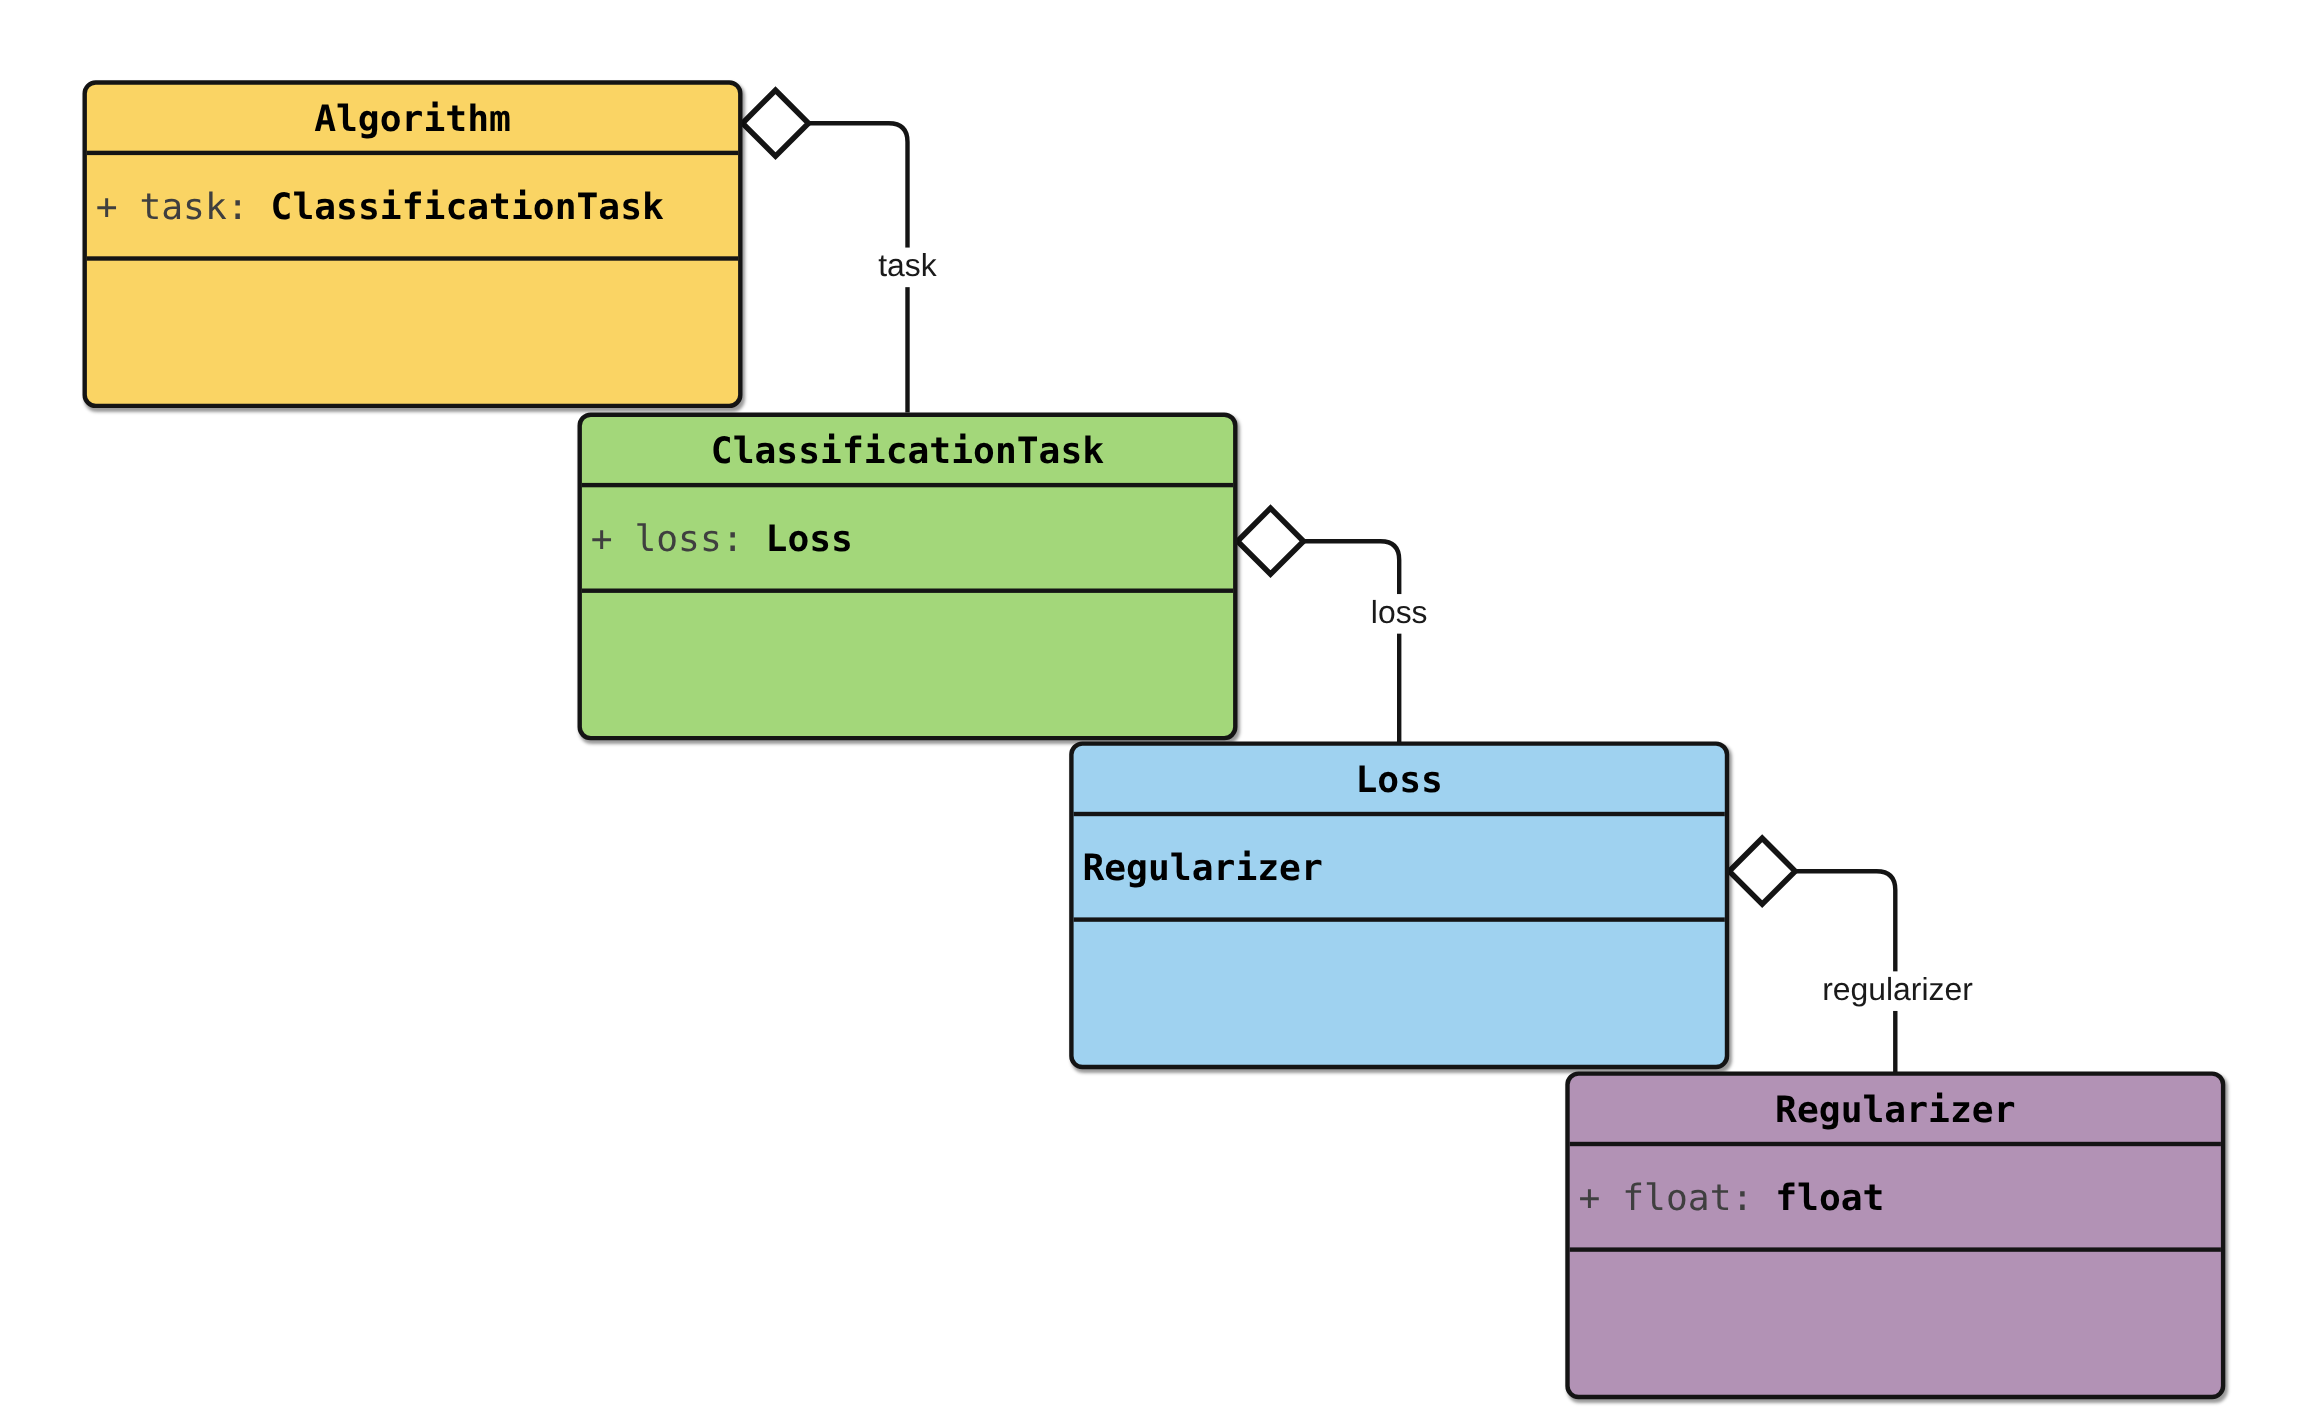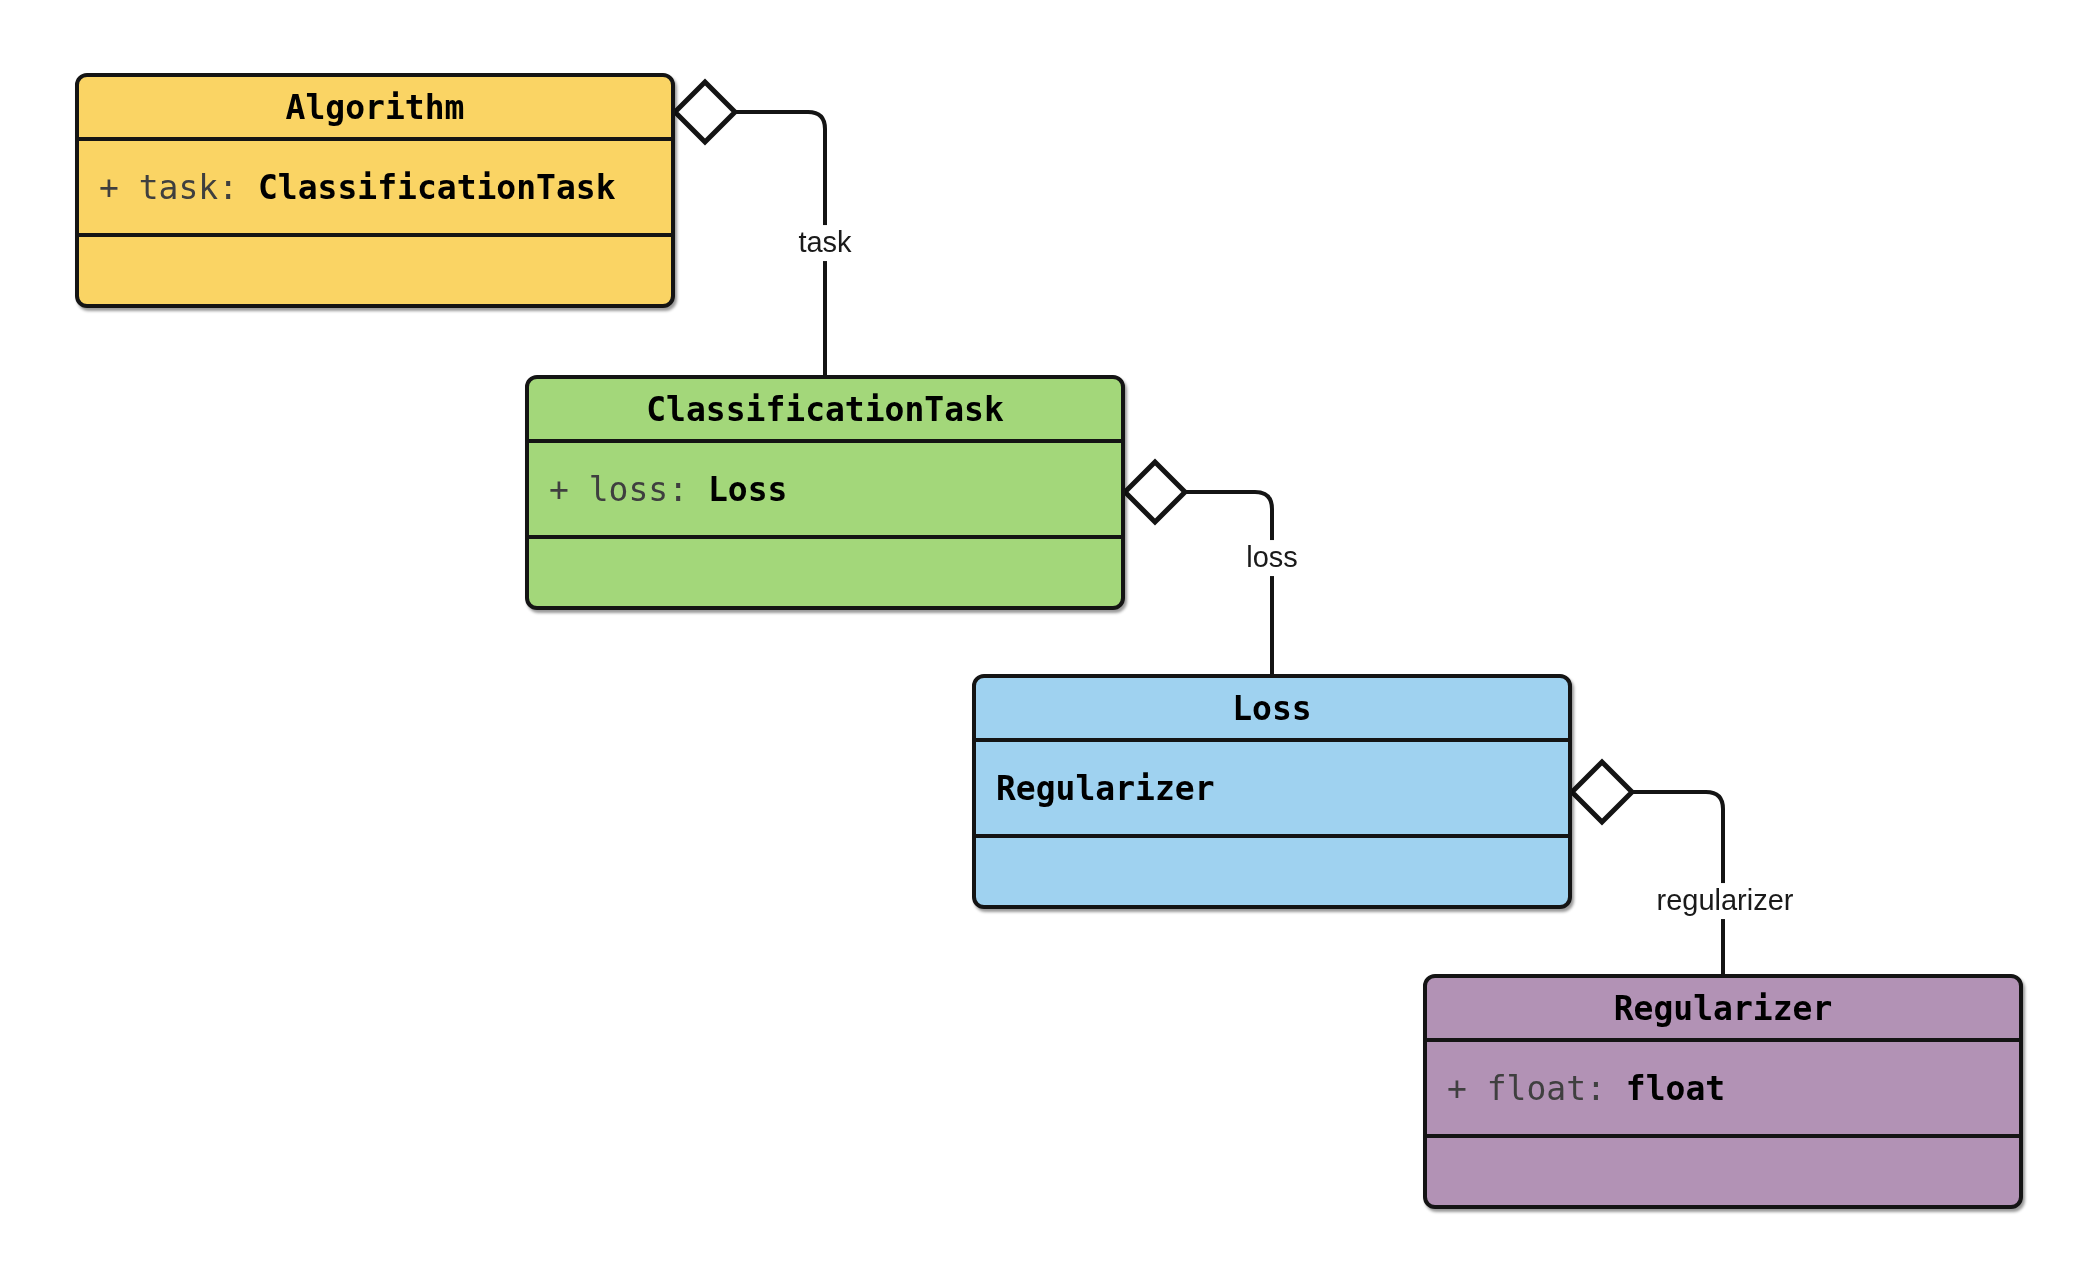--- a/index.html
+++ b/index.html
@@ -15,21 +15,21 @@
     position: absolute;
     left: 0; top: 0;
     width: 2100px; height: 1286px;
   }
   .edge-path { fill: none; stroke: #141414; stroke-width: 4; }
   .diamond   { fill: #ffffff; stroke: #141414; stroke-width: 5; stroke-linejoin: miter; }
 
   .cbox {
     position: absolute;
     width: 600px;
-    height: 235px;
+    height: 298px;
     box-sizing: border-box;
     border: 4px solid #141414;
     border-radius: 12px;
     display: flex;
     flex-direction: column;
     box-shadow: 2px 3px 3px rgba(0,0,0,0.40);
   }
   .cbox-title {
     height: 60px;
     flex: 0 0 60px;
@@ -40,21 +40,21 @@
     font-weight: bold;
     color: #000000;
     letter-spacing: 0;
   }
   .cbox-attrs {
     flex: 0 0 96px;
     box-sizing: border-box;
     border-top: 4px solid #141414;
     display: flex;
     align-items: center;
-    padding-left: 20px;
+    padding-left: 8px;
     font-size: 33px;
   }
   .cbox-methods {
     flex: 1 1 auto;
     border-top: 4px solid #141414;
   }
   .attr-name { color: #3f3f3f; font-weight: normal; white-space: pre; }
   .attr-type { color: #000000; font-weight: bold; white-space: pre; }
 
   .edge-label {

